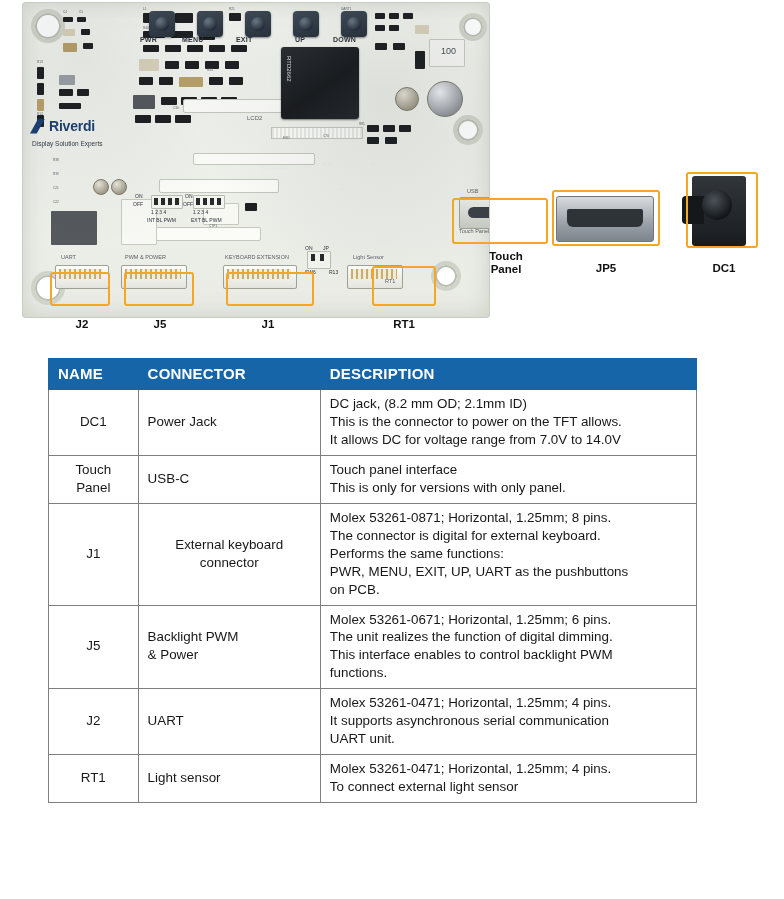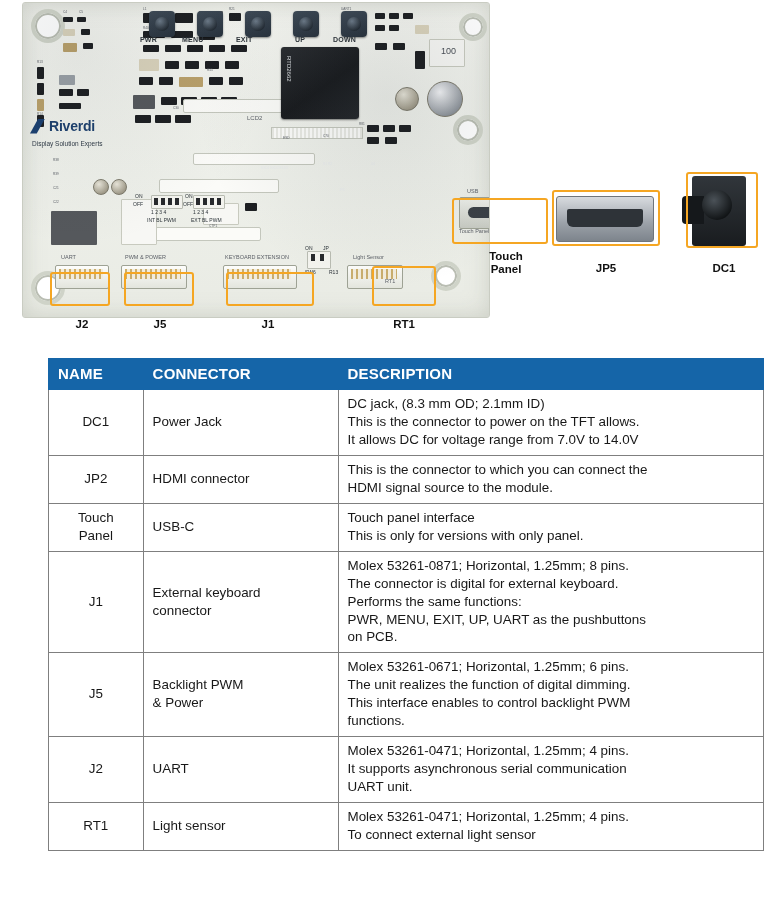--- a/index.html
+++ b/index.html
@@ -263,21 +263,21 @@
     text-align: center;
     white-space: pre-line;
     line-height: 1.15;
   }
 
   
   table.conn-table {
     position: absolute;
     left: 48px;
     top: 358px;
-    width: 716px;
+    width: 649px;
     border-collapse: collapse;
     font-size: 13.4px;
   }
   table.conn-table th {
     background: #1565a8;
     color: #ffffff;
     font-size: 15px;
     font-weight: bold;
     text-align: left;
     padding: 6px 9px 7px 9px;
@@ -529,50 +529,40 @@
         <th>CONNECTOR</th>
         <th>DESCRIPTION</th>
       </tr>
     </thead>
     <tbody id="tbody">
         <tr>
           <td class="c-name" style="white-space: pre-line;">DC1</td>
           <td class="c-conn" style="white-space: pre-line;">Power Jack</td>
           <td class="c-desc">
             <div class="desc-lines">
-              <div>DC jack, (8.3 mm OD; 2.1mm ID)</div>
+              <div>DC jack, (8.2 mm OD; 2.1mm ID)</div>
               <div>This is the connector to power on the TFT allows.</div>
               <div>It allows DC for voltage range from 7.0V to 14.0V</div>
-            </div>
-          </td>
-        </tr>
-        <tr>
-          <td class="c-name" style="white-space: pre-line;">JP2</td>
-          <td class="c-conn" style="white-space: pre-line;">HDMI connector</td>
-          <td class="c-desc">
-            <div class="desc-lines">
-              <div>This is the connector to which you can connect the</div>
-              <div>HDMI signal source to the module.</div>
             </div>
           </td>
         </tr>
         <tr>
           <td class="c-name" style="white-space: pre-line;">Touch
 Panel</td>
           <td class="c-conn" style="white-space: pre-line;">USB-C</td>
           <td class="c-desc">
             <div class="desc-lines">
               <div>Touch panel interface</div>
               <div>This is only for versions with only panel.</div>
             </div>
           </td>
         </tr>
         <tr>
           <td class="c-name" style="white-space: pre-line;">J1</td>
-          <td class="c-conn" style="white-space: pre-line;">External keyboard
+          <td class="c-conn" style="white-space: pre-line; text-align: center;">External keyboard
 connector</td>
           <td class="c-desc">
             <div class="desc-lines">
               <div>Molex 53261-0871; Horizontal, 1.25mm; 8 pins.</div>
               <div>The connector is digital for external keyboard.</div>
               <div>Performs the same functions:</div>
               <div>PWR, MENU, EXIT, UP, UART as the pushbuttons</div>
               <div>on PCB.</div>
             </div>
           </td>

